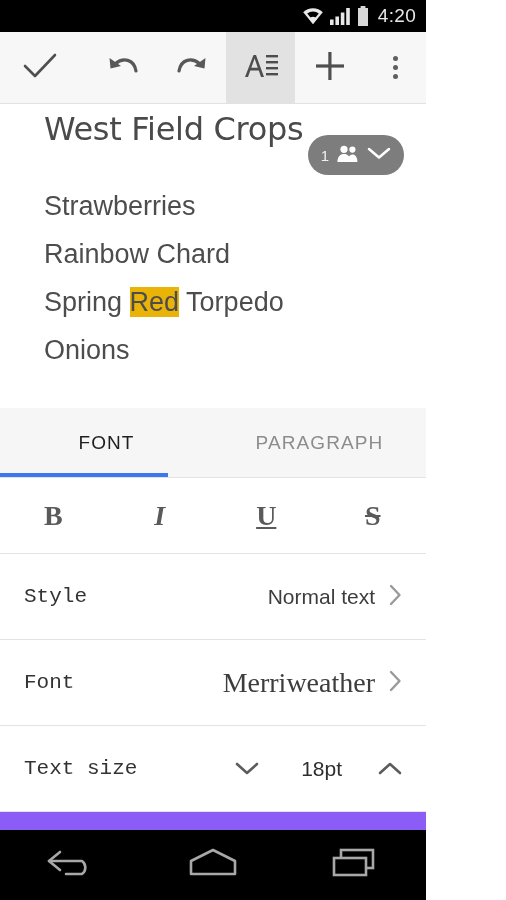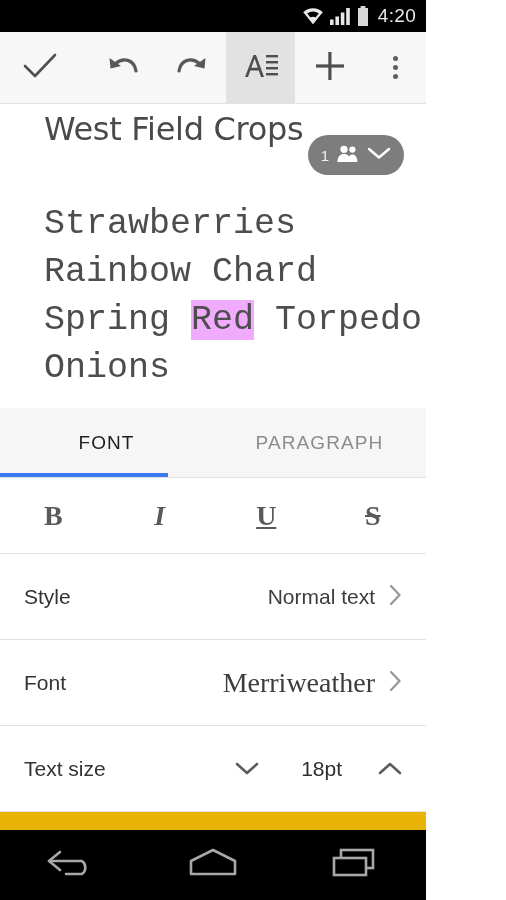--- a/index.html
+++ b/index.html
@@ -53,29 +53,29 @@
     letter-spacing: -.3px; padding-top: 6px; white-space: nowrap;
   }
   .collab-badge {
     position: absolute; right: 22px; top: 31px;
     height: 40px; background: #7d7d7d; border-radius: 20px;
     display: flex; align-items: center; gap: 7px;
     padding: 0 13px 0 13px; color: #ffffff; cursor: pointer;
   }
   .collab-count { font-size: 15px; color: #f0f0f0; }
   .doc-body {
-    margin-top: 52px;
-    font-family: Liberation Mono, monospace;
-    font-size: 35px; line-height: 48px; color: #4d4d4d;
+    margin-top: 34px;
+    font-family: Liberation Sans, sans-serif;
+    font-size: 27px; line-height: 48px; color: #4d4d4d;
   }
   .doc-line { white-space: nowrap; }
-  .sel { background: #f0abfc; }
-
-  
-  .panel { position: absolute; left: 0; right: 0; top: 408px; bottom: 70px; background: #eab308; }
+  .sel { background: #eab308; }
+
+  
+  .panel { position: absolute; left: 0; right: 0; top: 408px; bottom: 70px; background: #8b5cf6; }
   .tabs {
     height: 70px; background: #f6f6f6; display: flex;
     position: relative; border-bottom: 1px solid #e3e3e3;
   }
   .tab {
     flex: 1; display: flex; align-items: center; justify-content: center;
     font-size: 19px; letter-spacing: 1.1px; color: #8c8c8c; cursor: pointer;
   }
   .tab.active { color: #1f1f1f; }
   .tab-underline {
@@ -95,21 +95,21 @@
   .style-btn .b { font-weight: bold; }
   .style-btn .i { font-style: italic; font-weight: bold; }
   .style-btn .u { font-weight: bold; text-decoration: underline; }
   .style-btn .s { font-weight: bold; text-decoration: line-through; }
 
   .list-row {
     height: 86px; display: flex; align-items: center;
     padding: 0 24px; border-bottom: 1px solid #e3e3e3; background: #fff;
     cursor: pointer;
   }
-  .row-label { font-size: 21px; color: #333333; flex: 1; }
+  .row-label { font-size: 21px; color: #333333; flex: 1; font-family: Liberation Mono, monospace; }
   .row-value { font-size: 21px; color: #3d3d3d; margin-right: 14px; text-align: right; }
   .row-value.serif { font-family: "Liberation Serif", "DejaVu Serif", serif; font-size: 28px; }
   .stepper-dec { margin-right: 42px; display:flex; align-items:center; cursor: pointer; }
   .stepper-inc { margin-left: 36px; display:flex; align-items:center; cursor: pointer; }
   .size-value { font-size: 21px; color: #2e2e2e; }
 
   
   .navbar {
     position: absolute; bottom: 0; left: 0; right: 0; height: 70px;
     background: #000; display: flex; align-items: center;

